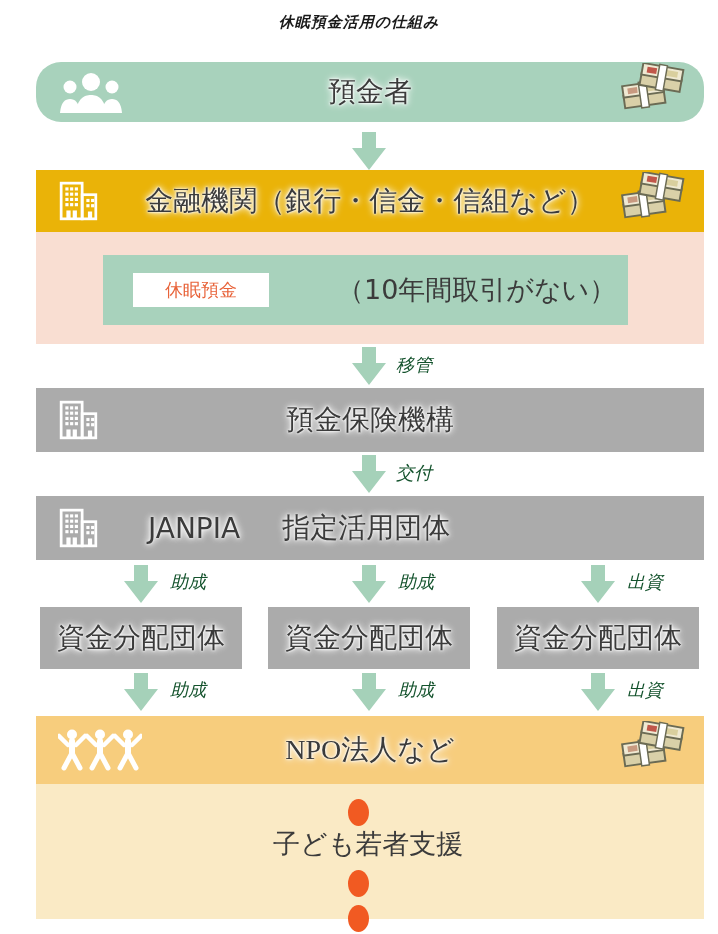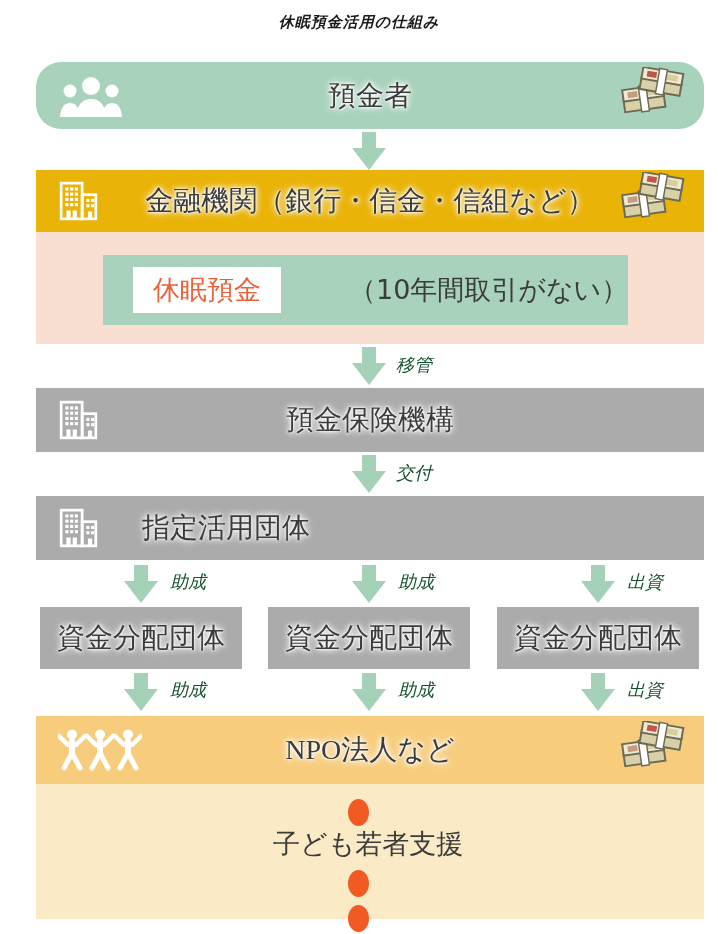--- a/index.html
+++ b/index.html
@@ -13,30 +13,30 @@
   }
   .box { position:absolute; left:36px; width:668px; }
   .box-label {
     position:absolute; left:0; right:0; top:50%; transform:translateY(-50%);
     text-align:center; font-size:28px; color:#3b3b3b; white-space:nowrap;
     text-shadow:0 0 3px #fff,0 0 6px #fff,0 0 9px #fff,0 0 2px #fff;
   }
   .icon-left  { position:absolute; left:22px; top:50%; transform:translateY(-50%); line-height:0; }
   .icon-right { position:absolute; right:12px; top:50%; transform:translateY(-50%); line-height:0; }
 
-  #box-depositor        { top:62px;  height:67px;  background:#a8d2bc;border-radius:25px; }
+  #box-depositor        { top:62px;  height:60px;  background:#a8d2bc;border-radius:25px; }
   #box-financial-header { top:170px; height:62px;  background:#eab308; }
   #box-financial-body   { top:232px; height:112px; background:#f9ded2; }
   #dormant-inner {
     position:absolute; left:103px; top:255px; width:525px; height:70px;
     background:#a8d2bc; display:flex; align-items:center;
   }
   #dormant-chip {
-    margin-left:30px; background:#ffffff; padding:5px 20px;
-    font-size:27px; color:#e8633a; white-space:nowrap;
+    margin-left:30px; background:#ffffff; padding:5px 32px;
+    font-size:18px; color:#e8633a; white-space:nowrap;
   }
   #dormant-note { margin-left:68px; font-size:27px; color:#3b3b3b; white-space:nowrap; }
 
   #box-dic    { top:388px; height:64px; background:#ababab; }
   #box-janpia { top:496px; height:64px; background:#ababab; display:flex; align-items:center; }
   .janpia-name  { margin-left:48px; font-size:28px; color:#3b3b3b;
                   text-shadow:0 0 3px #fff,0 0 6px #fff,0 0 9px #fff; }
   .janpia-label { margin-left:42px; font-size:28px; color:#3b3b3b;
                   text-shadow:0 0 3px #fff,0 0 6px #fff,0 0 9px #fff; }
   #box-janpia .b-icon { margin-left:22px; line-height:0; }
@@ -214,20 +214,21 @@
       </svg>
   </div>
   <span class="alabel" id="lbl-grant">交付</span>
 
   <div class="box" id="box-janpia">
     <span class="b-icon">
       <svg width="42" height="40" viewBox="0 0 40 38">
           <use href="#g-building"></use>
         </svg>
     </span>
+    <span class="janpia-name">JANPIA</span>
     <span class="janpia-label">指定活用団体</span>
   </div>
 
   <div class="arrow" id="arr-a0">
     <svg width="34" height="38" viewBox="0 0 34 38">
         <use href="#g-arrow"></use>
       </svg>
   </div>
   <div class="arrow" id="arr-a1">
     <svg width="34" height="38" viewBox="0 0 34 38">

